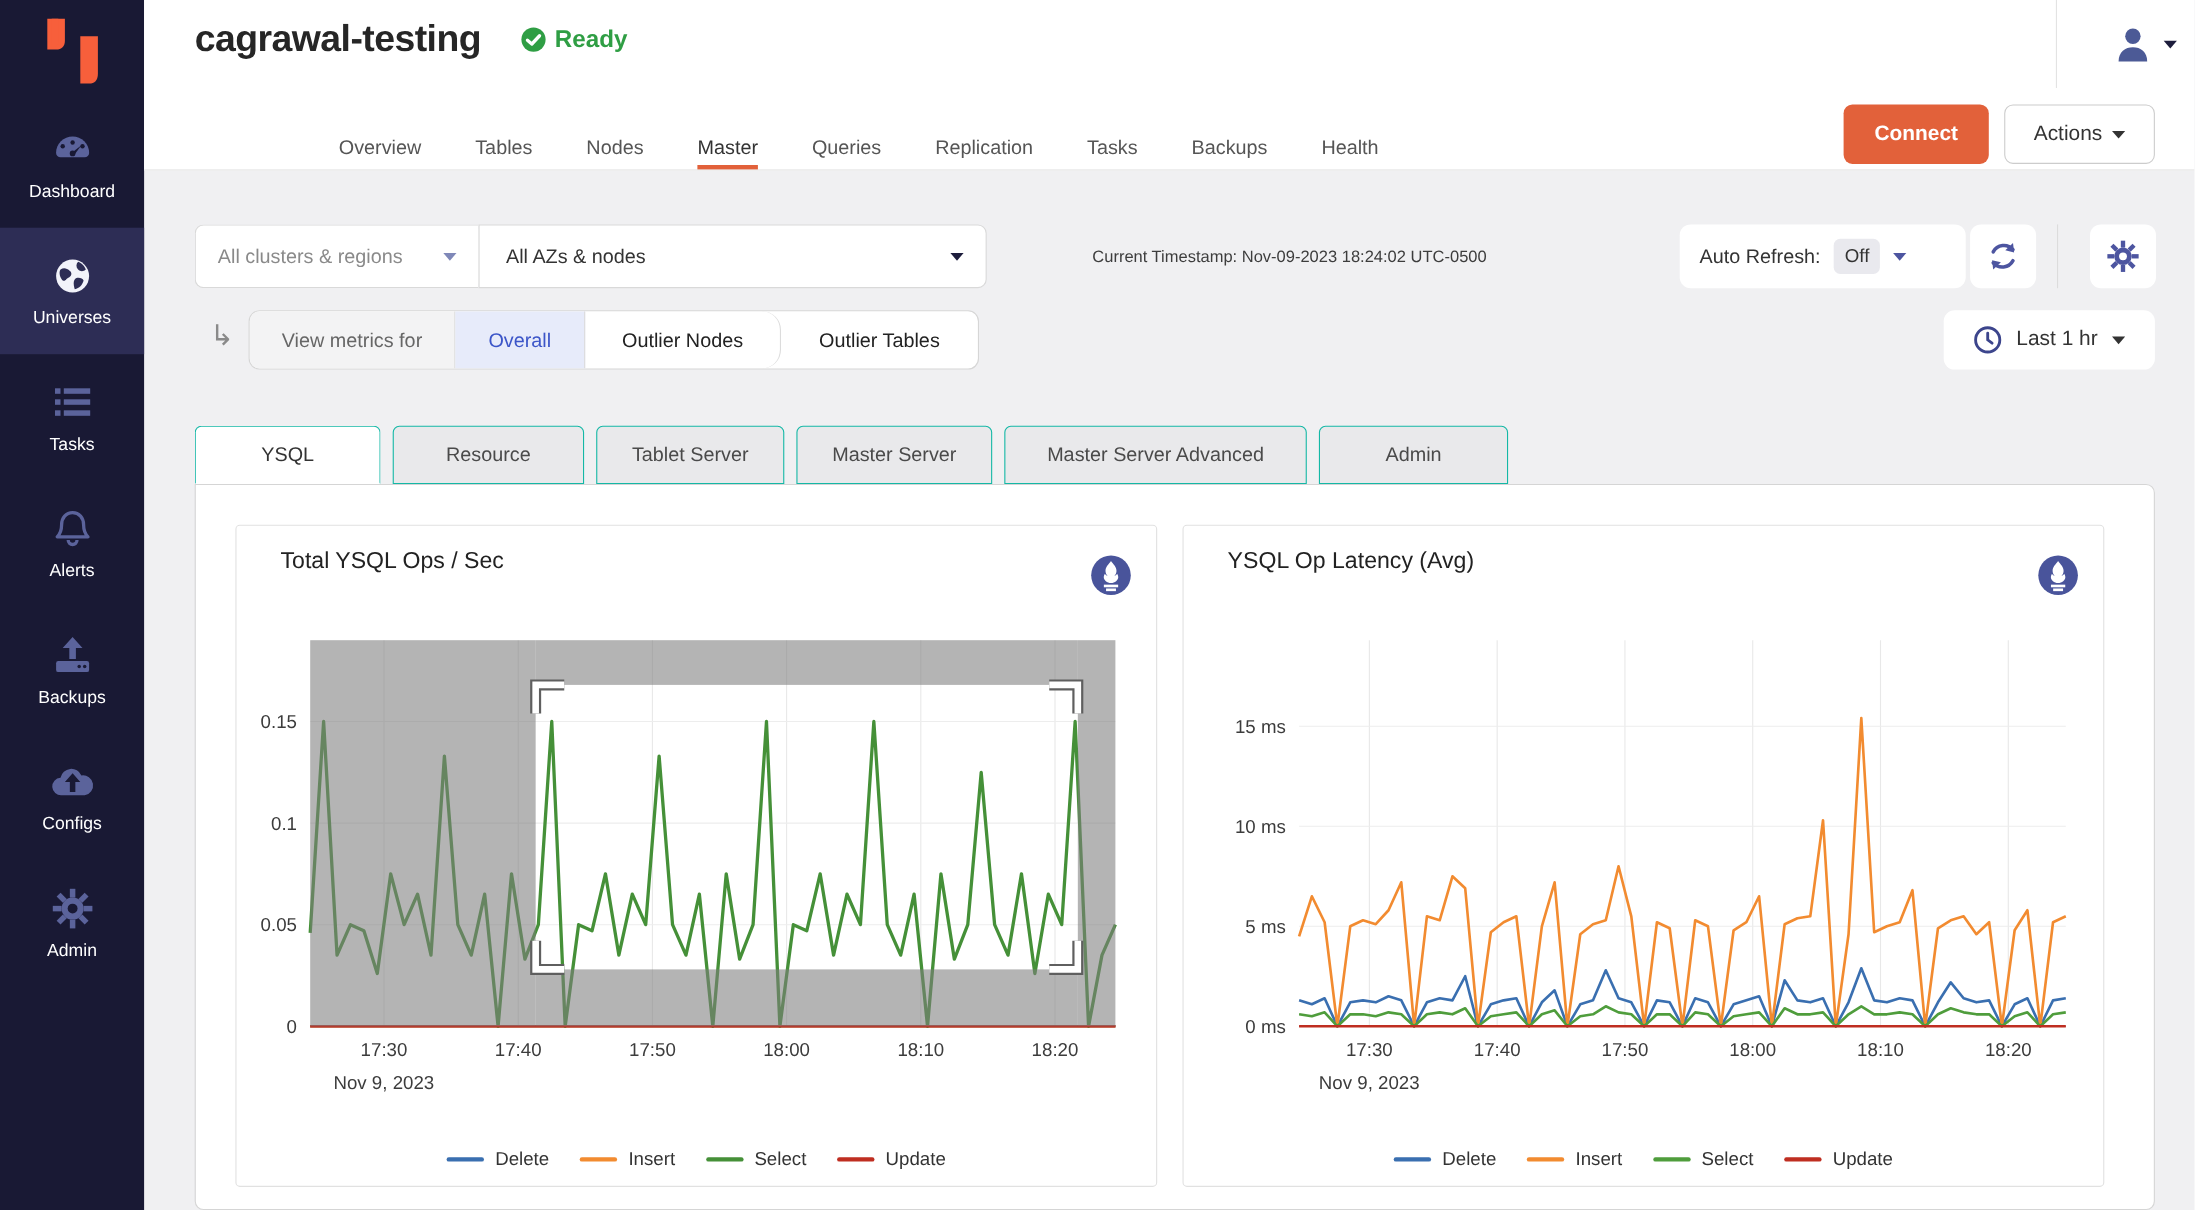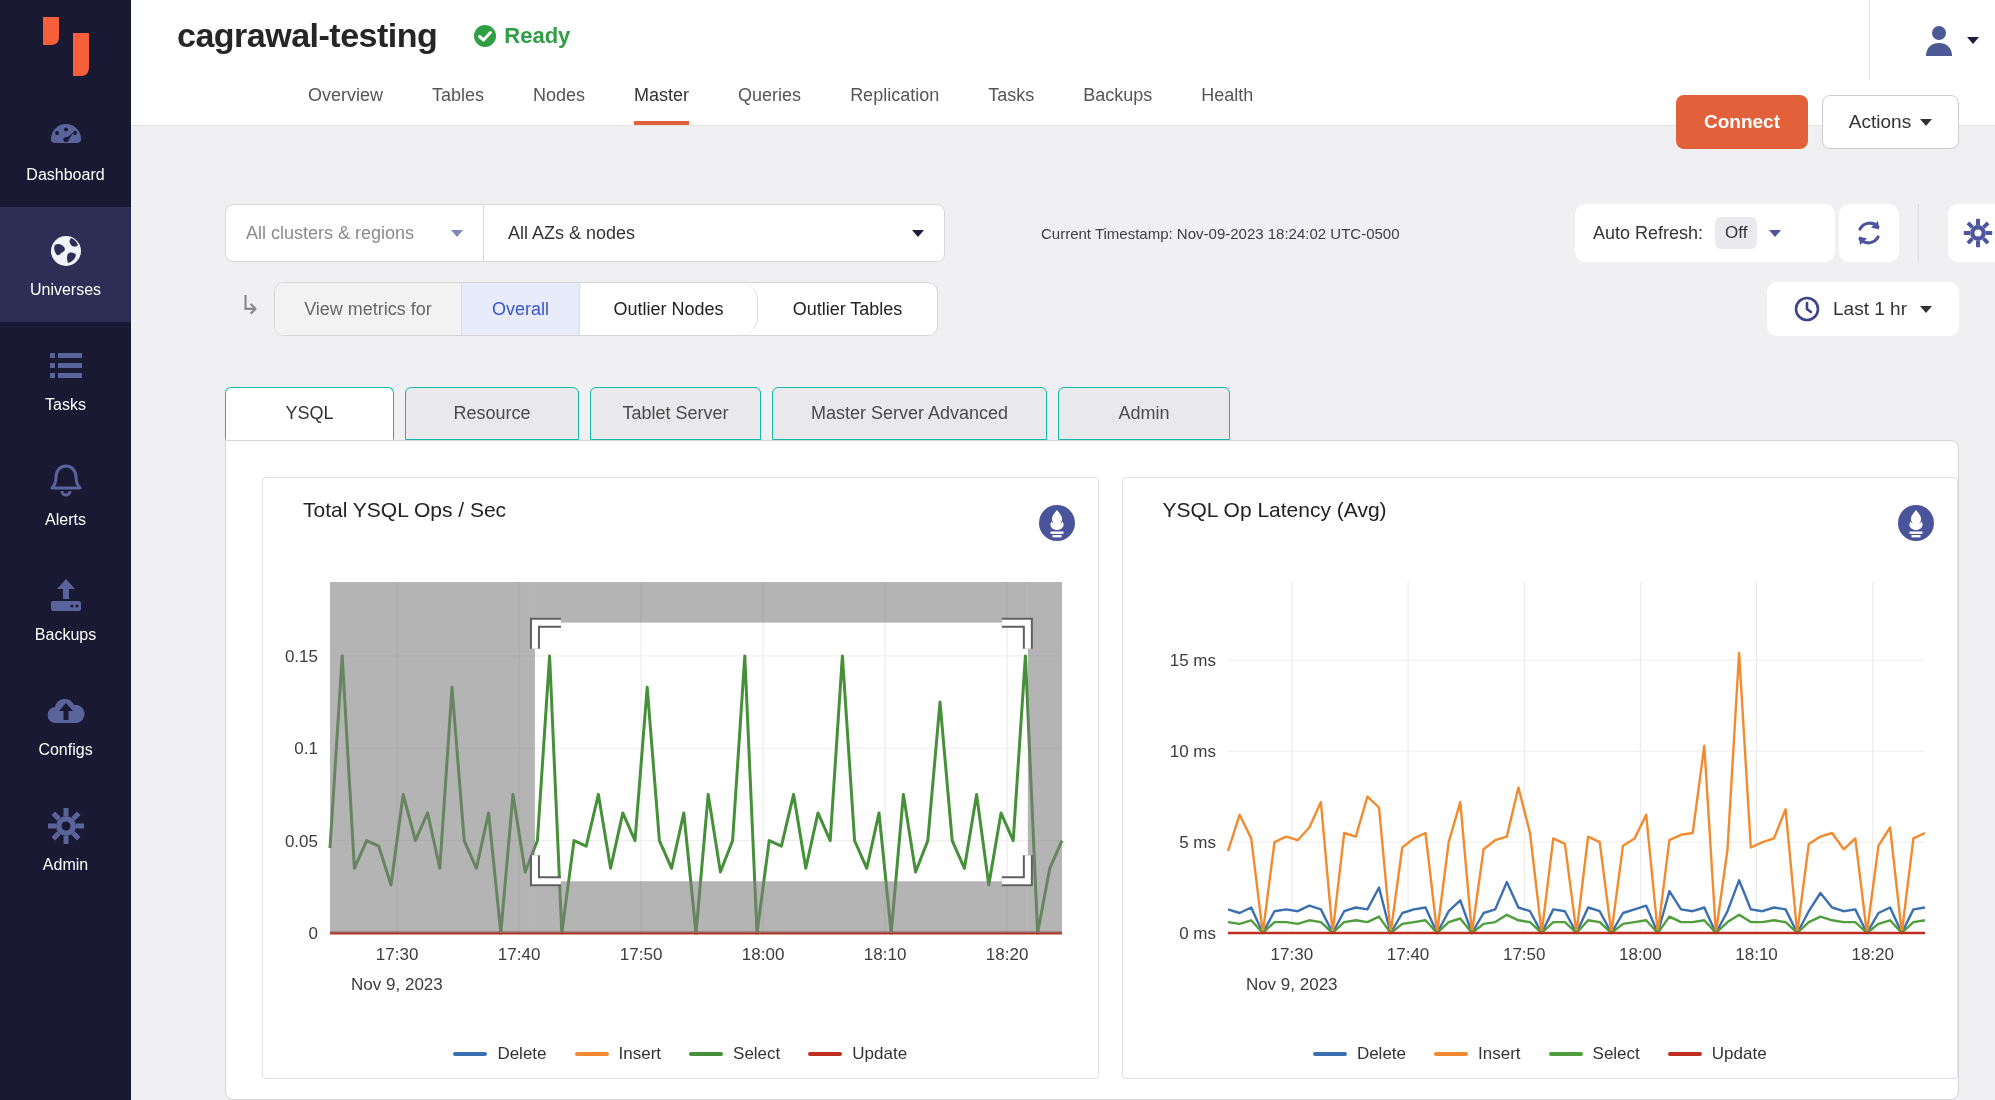--- a/index.html
+++ b/index.html
@@ -15,32 +15,32 @@
   .nav-icon { width:44px; height:40px; display:flex; align-items:center; justify-content:center; }
 
   
   .main { flex:1; display:flex; flex-direction:column; min-width:0; }
   .topbar { background:#fff; height:164px; border-bottom:1px solid #e3e3e3; position:relative; padding-left:46px; }
   .title-row { display:flex; align-items:center; padding-top:16px; }
   .page-title { font-size:34px; font-weight:bold; color:#262626; letter-spacing:-0.5px; }
   .status-badge { display:flex; align-items:center; gap:7px; margin-left:36px; }
   .status-badge span { color:#2f9e44; font-size:22px; font-weight:bold; }
   .topnav { display:flex; gap:49px; position:absolute; bottom:0; left:177px; }
-  .topnav .tab { font-size:18px; color:#555; padding-bottom:15px; border-bottom:4px solid transparent; cursor:pointer; }
+  .topnav .tab { font-size:18px; color:#555; padding-bottom:5px; border-bottom:4px solid transparent; cursor:pointer; }
   .topnav .tab.active { color:#333; border-bottom-color:#e2613a; }
   .connect-btn { position:absolute; top:95px; right:187px; width:132px; height:54px; background:#e2613a; color:#fff; font-size:19px; font-weight:bold; border:none; border-radius:8px; cursor:pointer; }
   .actions-btn { position:absolute; top:95px; right:36px; width:137px; height:54px; background:#fff; color:#333; font-size:19px; border:1px solid #ccc; border-radius:8px; cursor:pointer; display:flex; align-items:center; justify-content:center; gap:9px; }
   .hdr-divider { position:absolute; top:0; right:125px; width:1px; height:80px; background:#e3e3e3; }
   .avatar-zone { position:absolute; top:22px; right:16px; display:flex; align-items:center; gap:10px; cursor:pointer; }
   .caret { width:0; height:0; border-left:6px solid transparent; border-right:6px solid transparent; border-top:7px solid #333; }
   .caret.indigo { border-top-color:#4d55a0; }
   .caret.navy { border-top-color:#1d1d3c; }
 
   
-  .content { flex:1; position:relative; padding:78px 36px 0 46px; display:flex; flex-direction:column;margin-left:48px; }
+  .content { flex:1; position:relative; padding:49px 36px 0 46px; display:flex; flex-direction:column; }
   .filter-row { position:relative; height:58px; }
   .select-pair { position:absolute; left:0; top:0; display:flex; height:58px; }
   .sel-box { background:#fff; border:1px solid #d9d9d9; height:58px; display:flex; align-items:center; padding:0 20px; cursor:pointer; }
   .sel-box.first { width:258px; border-radius:8px 0 0 8px; border-right:none; color:#8a8a8a; font-size:18px; justify-content:space-between; }
   .sel-box.second { width:462px; border-radius:0 8px 8px 0; color:#333; font-size:18px; justify-content:space-between; padding-left:24px; }
   .timestamp { position:absolute; left:816px; top:0; height:58px; display:flex; align-items:center; font-size:15px; color:#3d3d3d; }
   .auto-refresh { position:absolute; left:1350px; top:0; width:260px; height:58px; background:#fff; border-radius:10px; display:flex; align-items:center; padding:0 18px; gap:12px; }
   .auto-refresh .ar-label { font-size:18px; color:#333; }
   .off-pill { background:#e9e9ee; border-radius:6px; padding:6px 10px; font-size:17px; color:#333; }
   .icon-btn { position:absolute; top:0; width:60px; height:58px; background:#fff; border:none; border-radius:10px; display:flex; align-items:center; justify-content:center; cursor:pointer; }
@@ -285,20 +285,21 @@
         </svg>
         <span>Last 1 hr</span>
         <span class="caret"></span>
       </button>
     </div>
 
     <div class="metric-tabs">
       <div class="mtab active w0">YSQL</div>
       <div class="mtab w1">Resource</div>
       <div class="mtab w2">Tablet Server</div>
+      <div class="mtab w3">Master Server</div>
       <div class="mtab w4">Master Server Advanced</div>
       <div class="mtab w5">Admin</div>
     </div>
 
     <div class="panel">
 
       <div class="chart-card">
         <svg id="chart-0" class="chart-svg" width="836" height="530">
             <line x1="134.1" y1="104" x2="134.1" y2="455" stroke="#e8e8e8" stroke-width="1"></line>
             <line x1="256.1" y1="104" x2="256.1" y2="455" stroke="#e8e8e8" stroke-width="1"></line>

